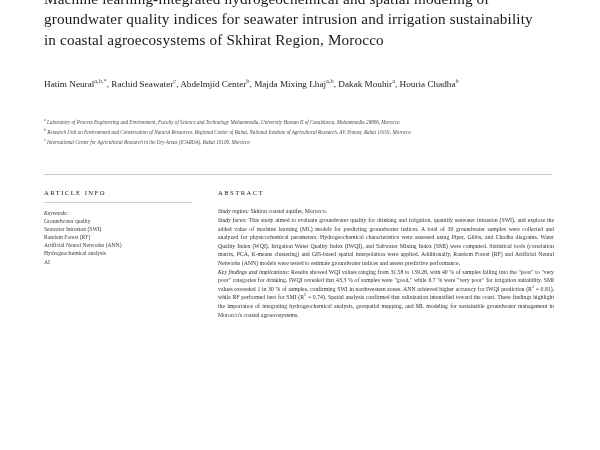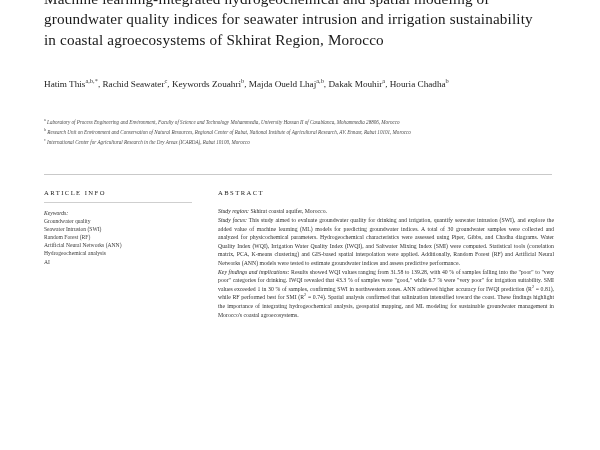--- a/index.html
+++ b/index.html
@@ -156,24 +156,24 @@
 </head>
 <body>
 
 <div class="page">
 
   <div class="title-block">
     <h1 class="title">Machine learning-integrated hydrogeochemical and spatial modeling of groundwater quality indices for seawater intrusion and irrigation sustainability in coastal agroecosystems of Skhirat Region, Morocco</h1>
   </div>
 
   <div class="authors">
-    <span><span>Hatim This</span><sup>a,b,*</sup></span>,
+    <span><span>Hatim Neural</span><sup>a,b,*</sup></span>,
     <span><span>Rachid Seawater</span><sup>c</sup></span>,
-    <span><span>Keywords Zouahri</span><sup>b</sup></span>,
-    <span><span>Majda Oueld Lhaj</span><sup>a,b</sup></span>,
+    <span><span>Abdelmjid Center</span><sup>b</sup></span>,
+    <span><span>Majda Mixing Lhaj</span><sup>a,b</sup></span>,
     <span><span>Dakak Mouhir</span><sup>a</sup></span>,
     <span><span>Houria Chadha</span><sup>b</sup></span>
   </div>
 
   <div class="affiliations">
     <p class="affil"><sup>a</sup> <span>Laboratory of Process Engineering and Environment, Faculty of Science and Technology Mohammedia, University Hassan II of Casablanca, Mohammedia 28806, Morocco</span></p>
     <p class="affil"><sup>b</sup> <span>Research Unit on Environment and Conservation of Natural Resources, Regional Center of Rabat, National Institute of Agricultural Research, AV. Ennasr, Rabat 10101, Morocco</span></p>
     <p class="affil"><sup>c</sup> <span>International Center for Agricultural Research in the Dry Areas (ICARDA), Rabat 10100, Morocco</span></p>
   </div>
 

